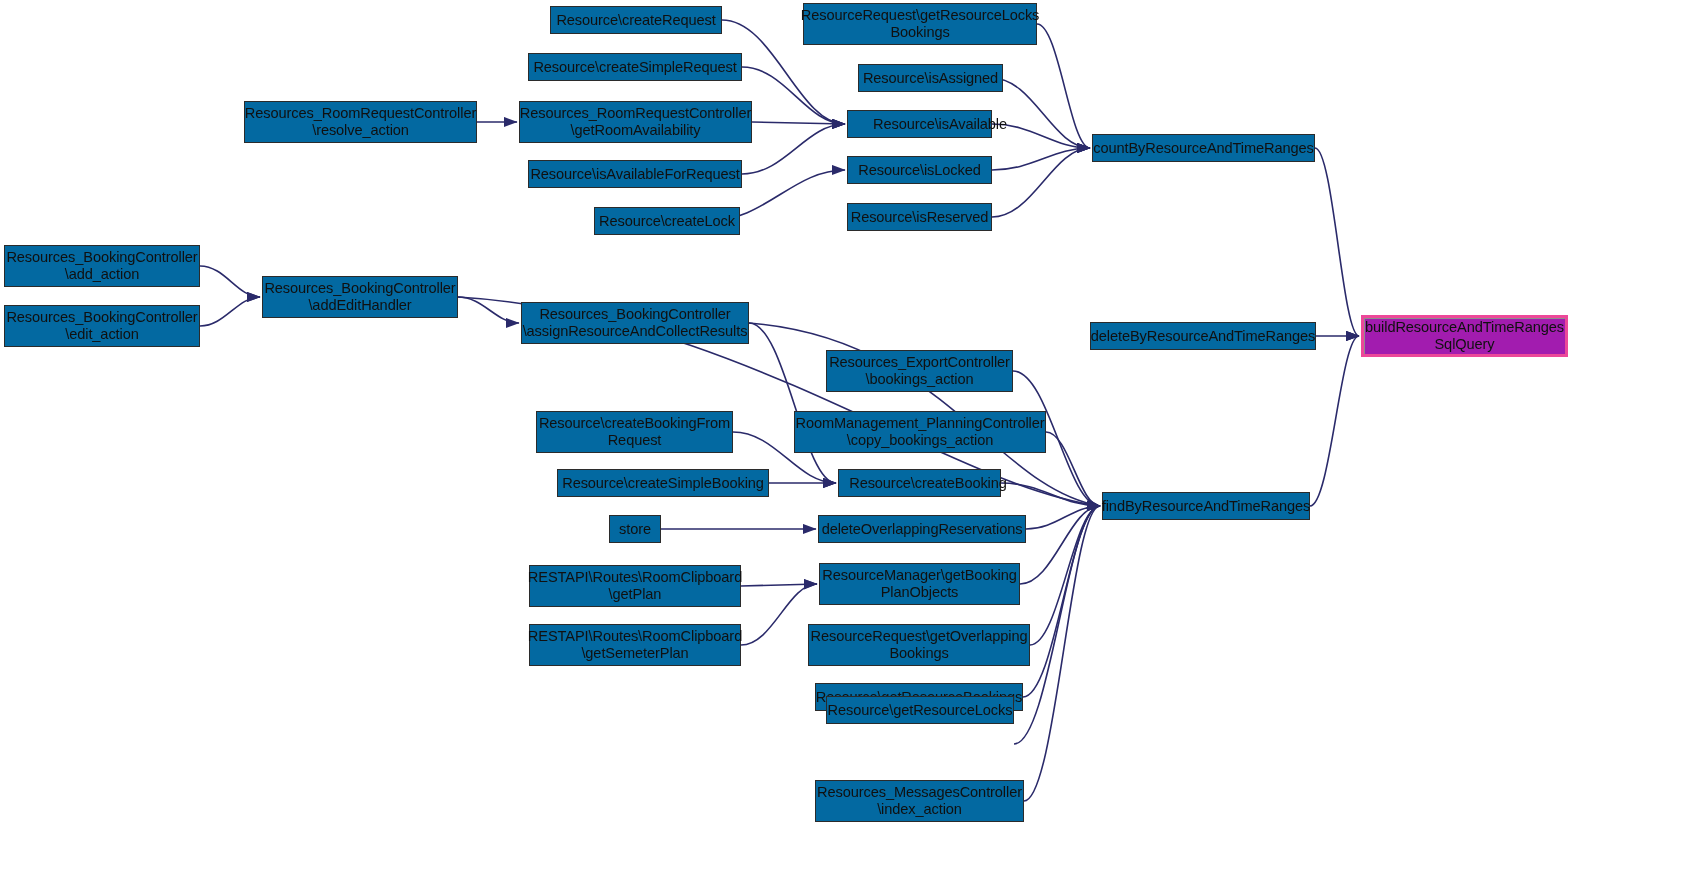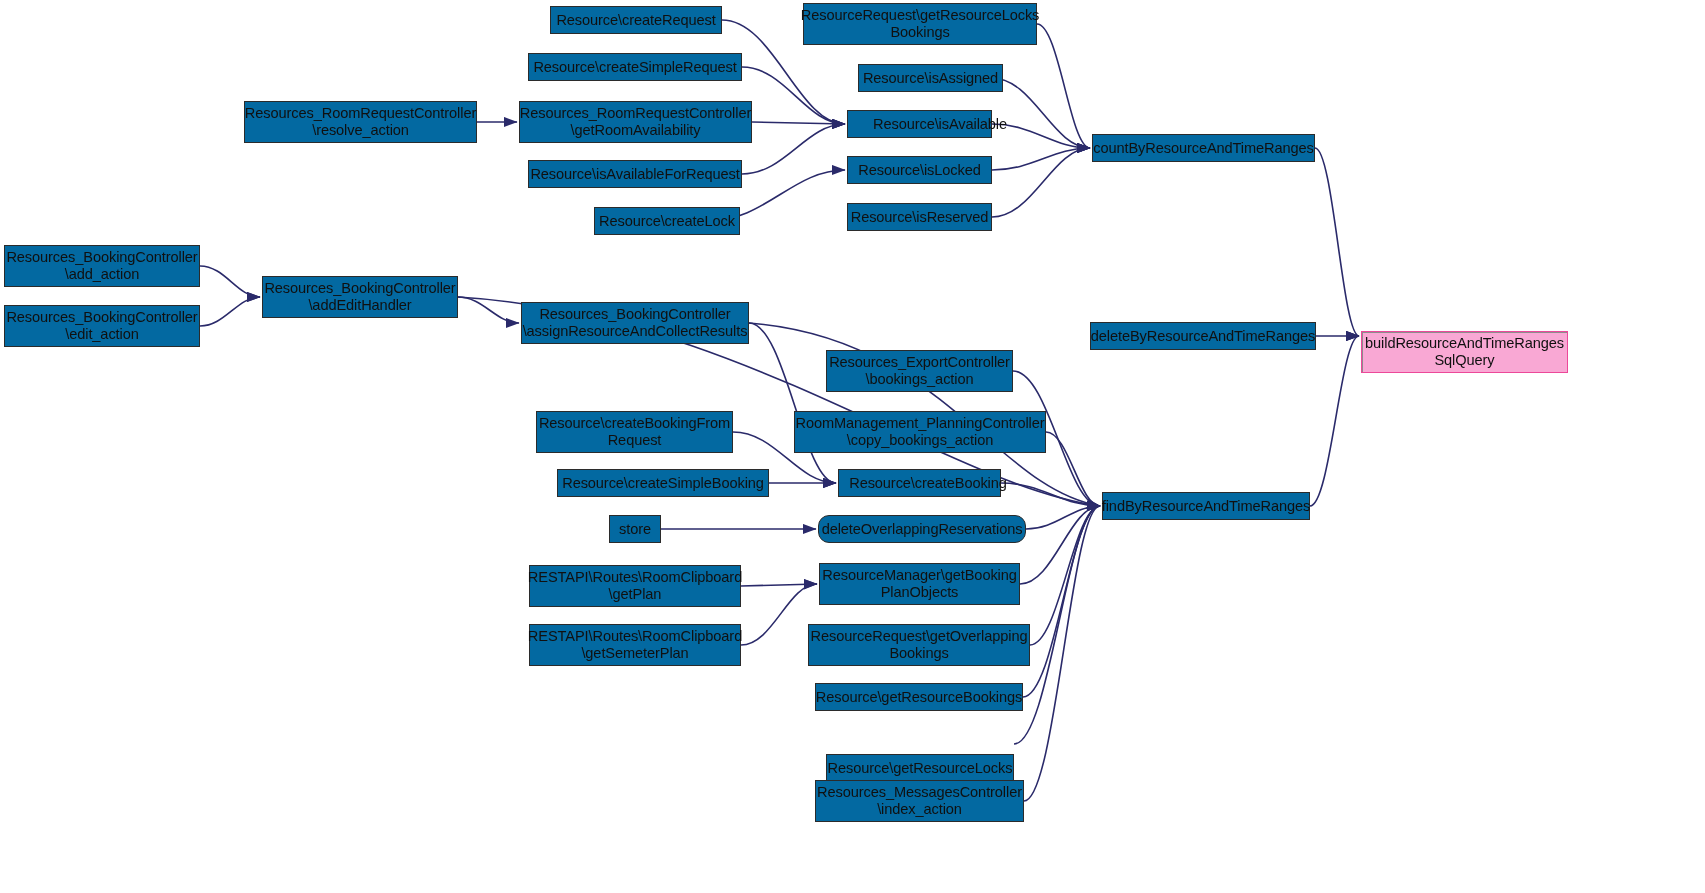--- a/index.html
+++ b/index.html
@@ -34,24 +34,23 @@
     line-height: 16.6px;
     display: flex;
     align-items: center;
     justify-content: center;
     text-align: center;
     white-space: pre-line;
     letter-spacing: -0.1px;
     padding: 0 3px;
   }
   .node.highlight {
-    background: #f9a8d4;
-    border: 1px solid #ec4899;
+    background: #a21caf;
+    border: 3px solid #ec4899;
     box-shadow: 1px 1px 0 0 #8d8d8d inset;
-    margin-top: 16px;
   }
 </style>
 </head>
 <body>
 
 <div id="graph">
   <svg id="edges" viewBox="0 0 1705 893">
     <defs>
       <marker id="arrow" markerWidth="9" markerHeight="9" refX="8.2" refY="3.2" orient="auto" markerUnits="strokeWidth">
         <path d="M0,0 L8.6,3.2 L0,6.4 z" fill="#2a2a6a"></path>
@@ -124,27 +123,27 @@
       <div class="node" style="left: 826px; top: 350px; width: 187px; height: 42px;">Resources_ExportController
 \bookings_action</div>
       <div class="node" style="left: 794px; top: 411px; width: 252px; height: 42px;">RoomManagement_PlanningController
 \copy_bookings_action</div>
       <div class="node" style="left: 536px; top: 411px; width: 197px; height: 42px;">Resource\createBookingFrom
 Request</div>
       <div class="node" style="left: 838px; top: 469px; width: 163px; height: 28px; padding-left: 20px;">Resource\createBooking</div>
       <div class="node" style="left: 529px; top: 469px; width: 212px; height: 28px; margin-left: 28px;">Resource\createSimpleBooking</div>
       <div class="node" style="left: 1102px; top: 492px; width: 208px; height: 28px;">findByResourceAndTimeRanges</div>
       <div class="node" style="left: 609px; top: 515px; width: 52px; height: 28px;">store</div>
-      <div class="node" style="left: 818px; top: 515px; width: 208px; height: 28px; border-radius: 11px;">deleteOverlappingReservations</div>
+      <div class="node" style="left: 818px; top: 515px; width: 208px; height: 28px;">deleteOverlappingReservations</div>
       <div class="node" style="left: 529px; top: 565px; width: 212px; height: 42px;">RESTAPI\Routes\RoomClipboard
 \getPlan</div>
       <div class="node" style="left: 819px; top: 563px; width: 201px; height: 42px;">ResourceManager\getBooking
 PlanObjects</div>
       <div class="node" style="left: 808px; top: 624px; width: 222px; height: 42px;">ResourceRequest\getOverlapping
 Bookings</div>
       <div class="node" style="left: 529px; top: 624px; width: 212px; height: 42px;">RESTAPI\Routes\RoomClipboard
 \getSemeterPlan</div>
       <div class="node" style="left: 815px; top: 683px; width: 208px; height: 28px;">Resource\getResourceBookings</div>
-      <div class="node" style="left: 826px; top: 754px; width: 188px; height: 28px;">Resource\getResourceLocks</div>
+      <div class="node" style="left: 826px; top: 696px; width: 188px; height: 28px;">Resource\getResourceLocks</div>
       <div class="node" style="left: 815px; top: 780px; width: 209px; height: 42px;">Resources_MessagesController
 \index_action</div>
     </div>
 </div>
 
 </body></html>

